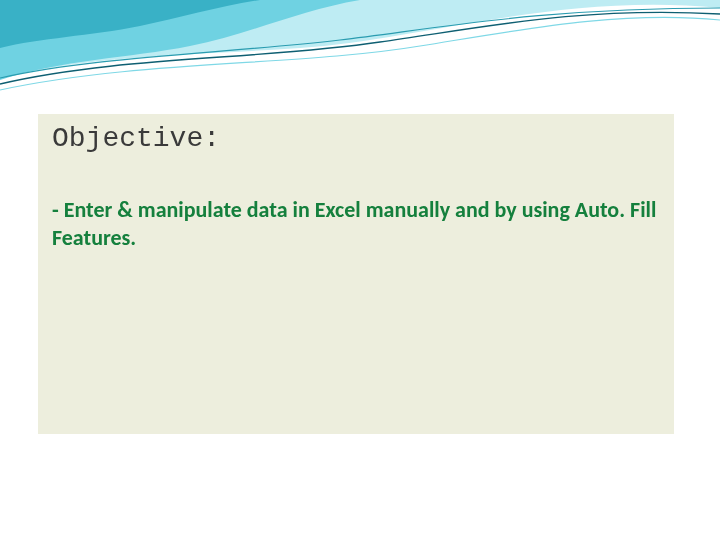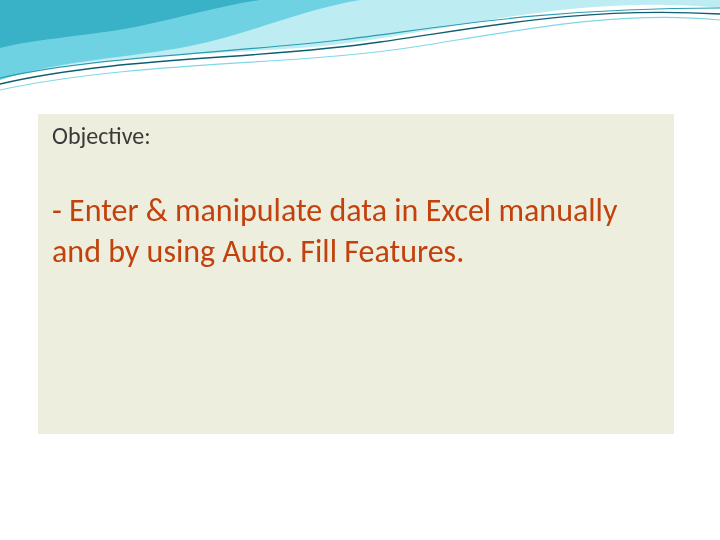--- a/index.html
+++ b/index.html
@@ -28,30 +28,31 @@
   .content-card {
     position: absolute;
     left: 38px;
     top: 114px;
     width: 636px;
     height: 320px;
     background: #edeedd;
     padding: 0;
   }
   .objective-title {
-    font-size: 24px;
+    font-size: 28px;
     color: #3a3a3a;
     font-weight: 400;
     padding: 8px 14px 0 14px;
     line-height: 1.2;
+    font-family: Liberation Mono, monospace;
   }
   .objective-body {
-    font-size: 32px;
-    color: #c2410c;
-    font-weight: 400;
+    font-size: 22px;
+    color: #15803d;
+    font-weight: 700;
     padding: 40px 14px 0 14px;
     line-height: 1.28;
   }
 </style>
 </head>
 <body>
 
 <div class="slide">
 
   <svg class="wave-decoration" viewBox="0 0 720 110" preserveAspectRatio="none">

